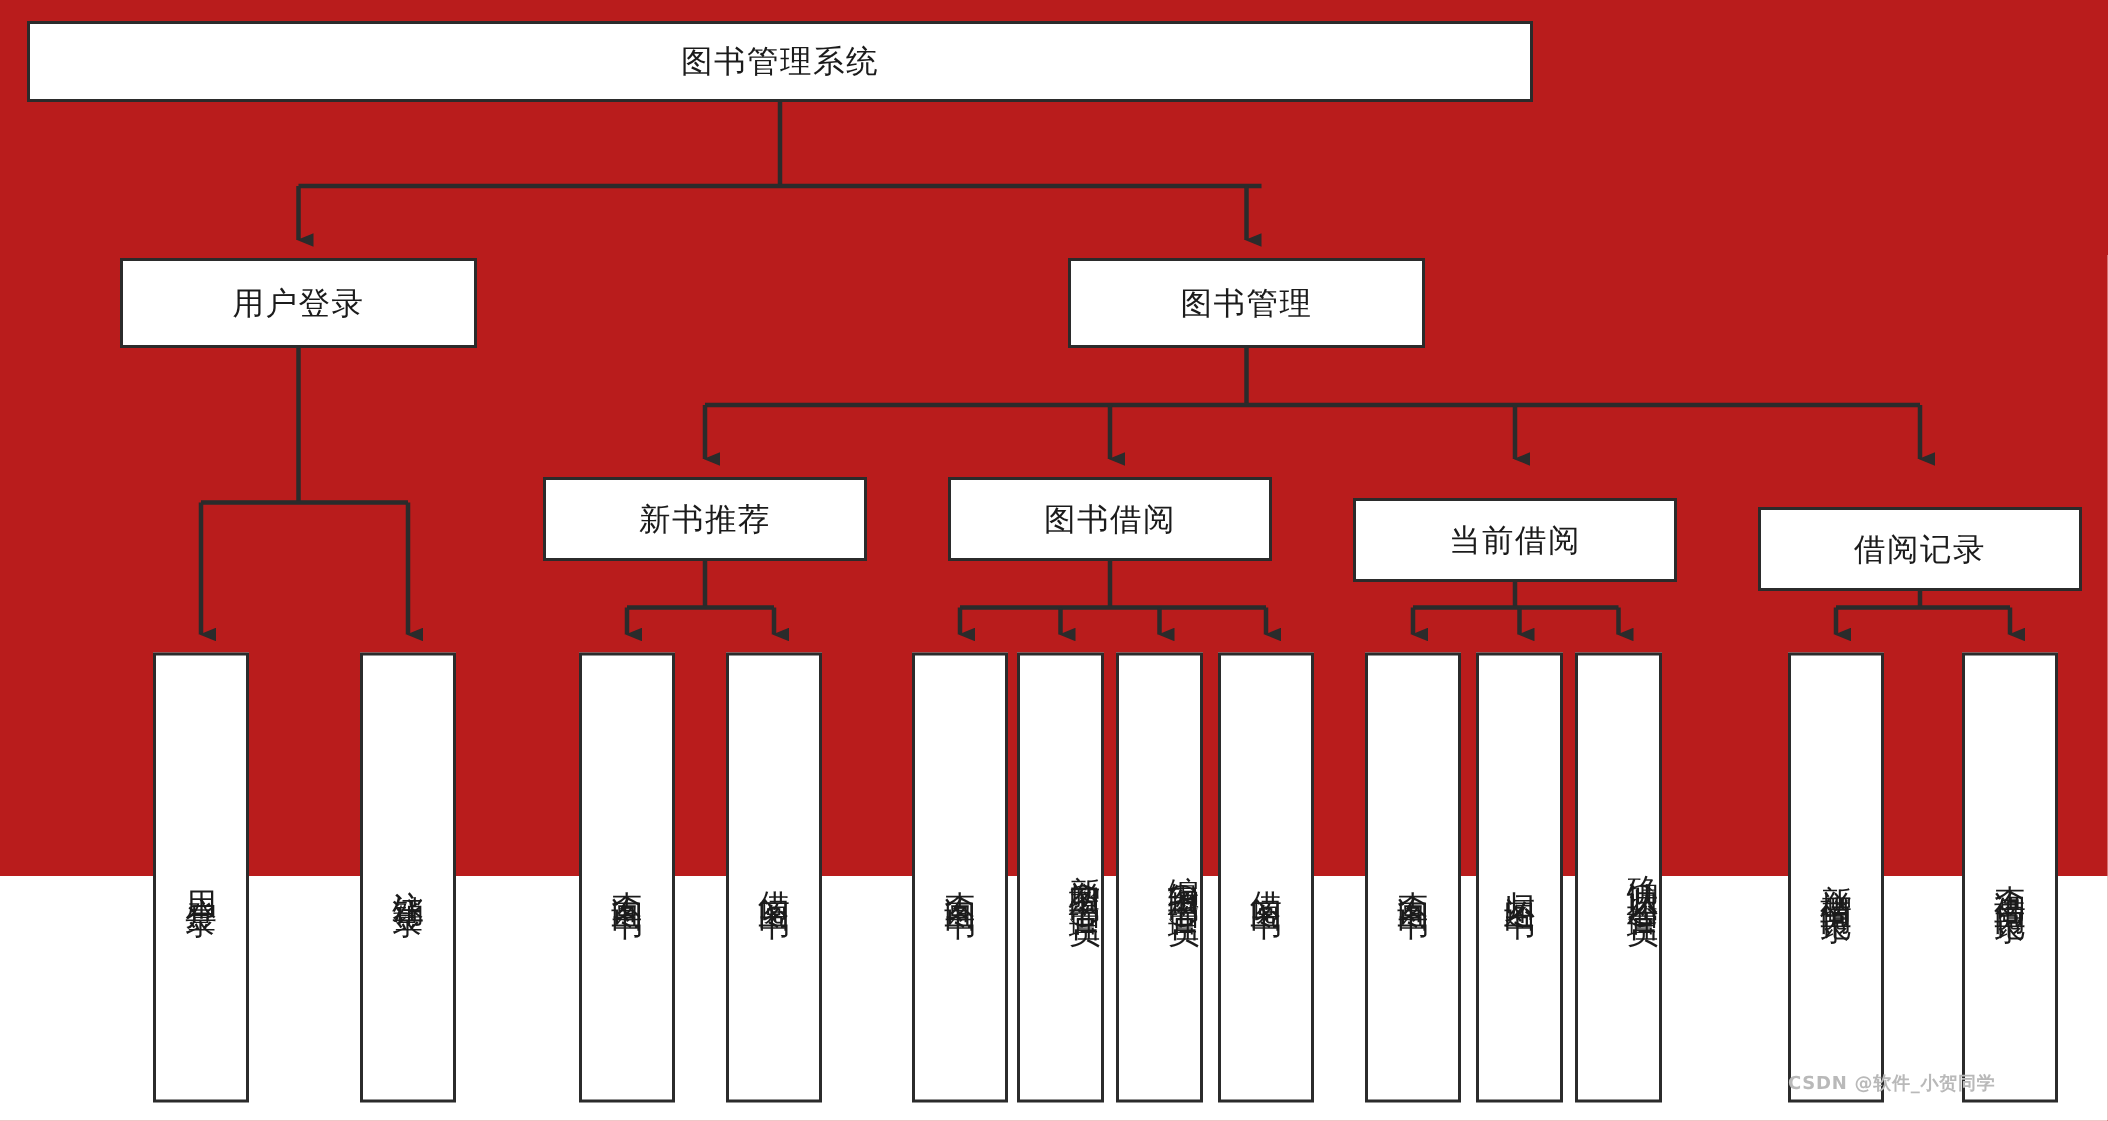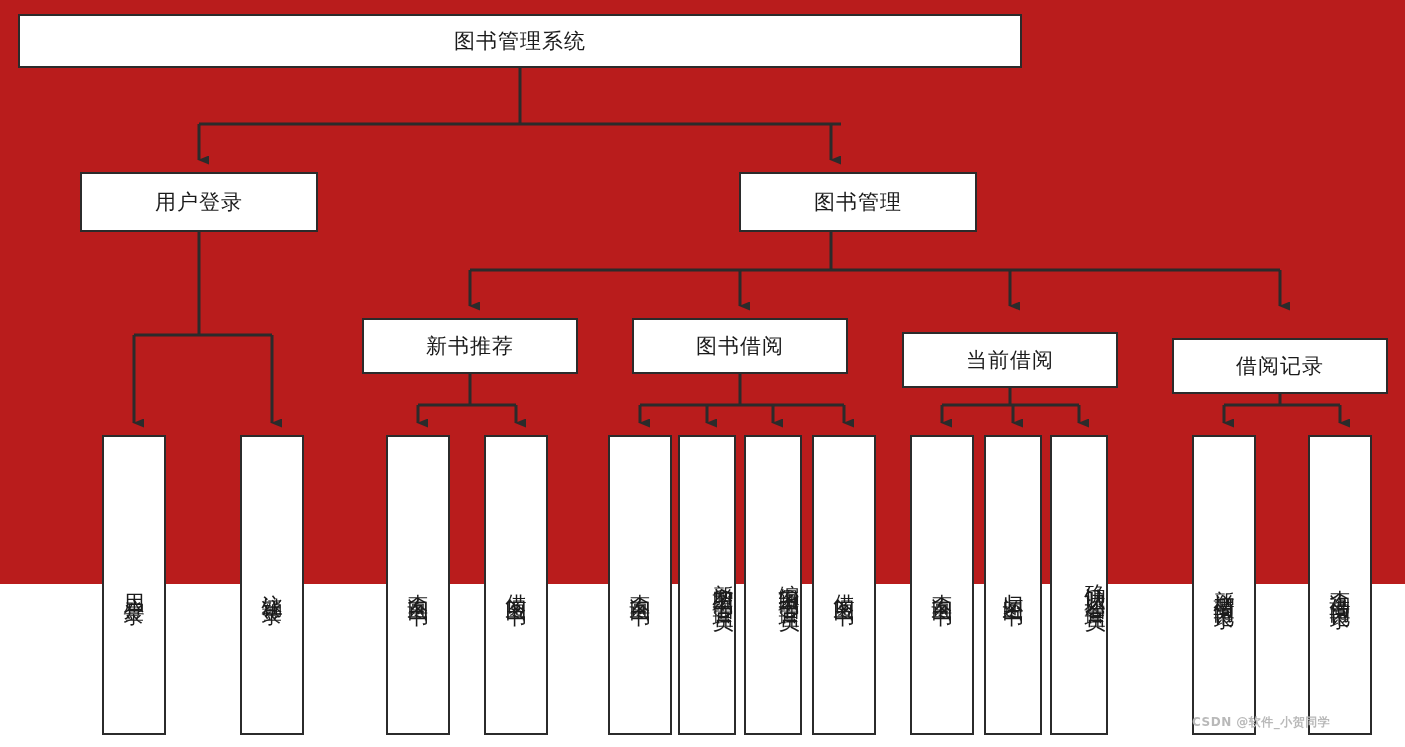--- a/index.html
+++ b/index.html
@@ -82,21 +82,21 @@
     </g>
   </svg>
 
   <div class="node h" style="left:18px;top:14px;width:1004px;height:54px;">
     <span>图书管理系统</span>
   </div>
 
   <div class="node h" style="left:80px;top:172px;width:238px;height:60px;">
     <span>用户登录</span>
   </div>
-  <div class="node h" style="left:712px;top:172px;width:238px;height:60px;margin-left:27px;">
+  <div class="node h" style="left:712px;top:172px;width:238px;height:60px;">
     <span>图书管理</span>
   </div>
 
   <div class="node h" style="left:632px;top:318px;width:216px;height:56px;">
     <span>图书借阅</span>
   </div>
   <div class="node h" style="left:362px;top:318px;width:216px;height:56px;">
     <span>新书推荐</span>
   </div>
   <div class="node h" style="left:902px;top:332px;width:216px;height:56px;">

